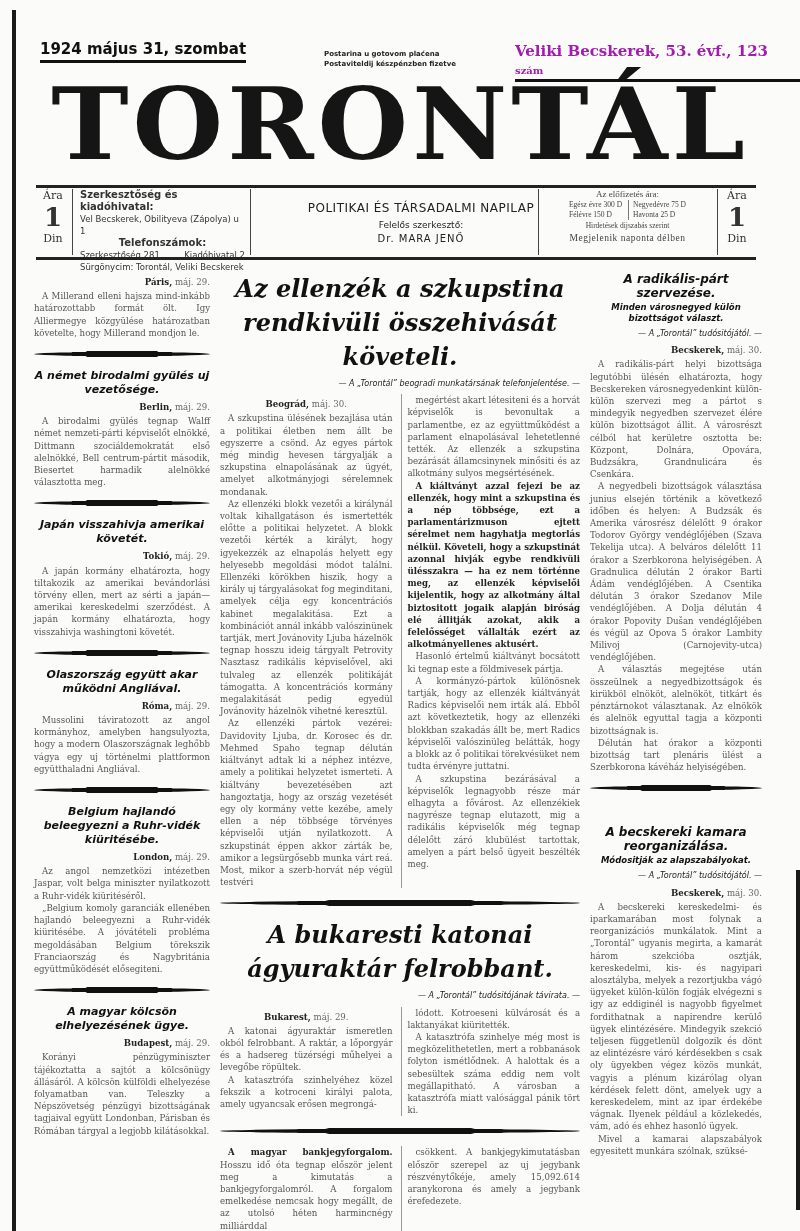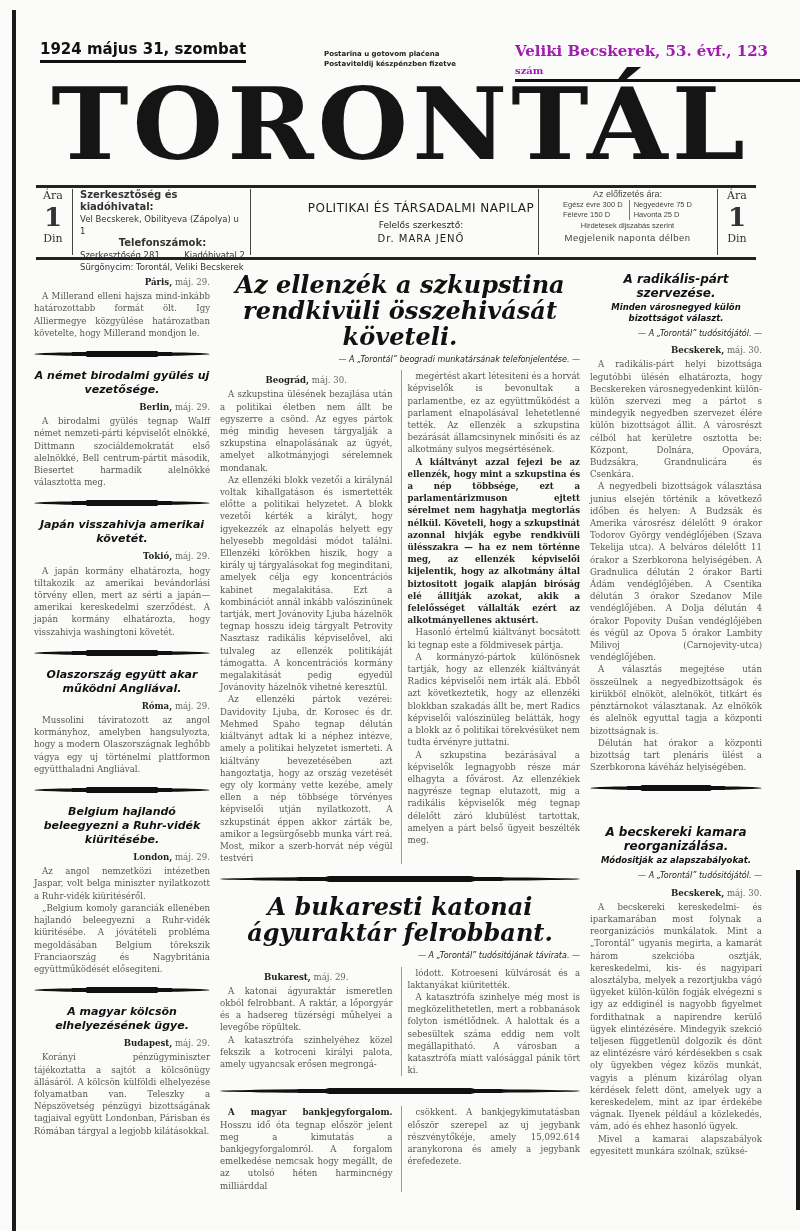--- a/index.html
+++ b/index.html
@@ -21,34 +21,34 @@
   .price .one { font-size: 26px; line-height: 30px; font-weight: bold; }
   .price .din { font-size: 11px; }
   .vline { position: absolute; width: 1px; background: #444; top: 189px; height: 66px; }
   .edit { font-family: "DejaVu Sans", sans-serif; font-size: 8.5px; color: #333; line-height: 12px; }
   .edit .t { font-size: 10px; font-weight: bold; }
   .edit .row { display: flex; justify-content: space-between; }
   .subtitle { font-family: "DejaVu Sans", sans-serif; text-align: center; color: #222; }
   .subtitle .np { font-size: 12px; letter-spacing: .5px; margin-top: 12px; }
   .subtitle .fe { font-size: 9px; margin-top: 5px; }
   .subtitle .ed { font-size: 10px; margin-top: 3px; letter-spacing: 1px; }
-  .subs { font-family: Liberation Sans, sans-serif; font-size: 7.5px; color: #444; text-align: center; line-height: 10px; }
+  .subs { font-family: Liberation Serif, serif; font-size: 7.5px; color: #444; text-align: center; line-height: 10px; }
   .subs .t { font-size: 9px; }
   .subs .grid { display: flex; justify-content: center; gap: 6px; margin: 1px 0; }
   .subs .grid div { text-align: left; }
   .subs .meg { font-size: 9.5px; letter-spacing: .5px; margin-top: 2px; }
   .col { position: absolute; font-family: "DejaVu Serif", serif; font-size: 8.6px; line-height: 12.2px; color: #555; text-align: justify; }
   .col p { text-indent: 8px; }
   .hed { font-family: "DejaVu Sans", sans-serif; font-style: italic; font-weight: bold; color: #111; text-align: center; line-height: 14px; font-size: 11px; }
   .dl { text-align: right; color: #666; margin: 4px 0 2px; }
   .dl b { color: #222; }
   .sub-by { font-family: "DejaVu Sans", sans-serif; font-style: italic; font-size: 8px; text-align: right; color: #222; margin: 4px 0; }
   .orn { height: 10px; margin: 10px 0; background: radial-gradient(ellipse at center, #111 0%, #111 45%, transparent 46%); position: relative; }
   .orn::before { content: ""; position: absolute; left: 0; right: 0; top: 3px; height: 4px; background: #111; border-radius: 50%; }
-  .bighed { font-family: "DejaVu Serif", serif; font-style: italic; font-weight: bold; color: #111; text-align: center; font-size: 24px; line-height: 26px; }
+  .bighed { font-family: "DejaVu Serif", serif; font-style: italic; font-weight: bold; color: #111; text-align: center; font-size: 24px; line-height: 34px; }
   .strong { color: #222; font-weight: bold; }
   .two { display: flex; gap: 8px; }
   .two > div { flex: 1; }
   .sep { border-left: 1px solid #999; padding-left: 6px; }
 </style>
 </head>
 <body>
 
 <div class="leftbar"></div>
 <div class="rightbar"></div>

